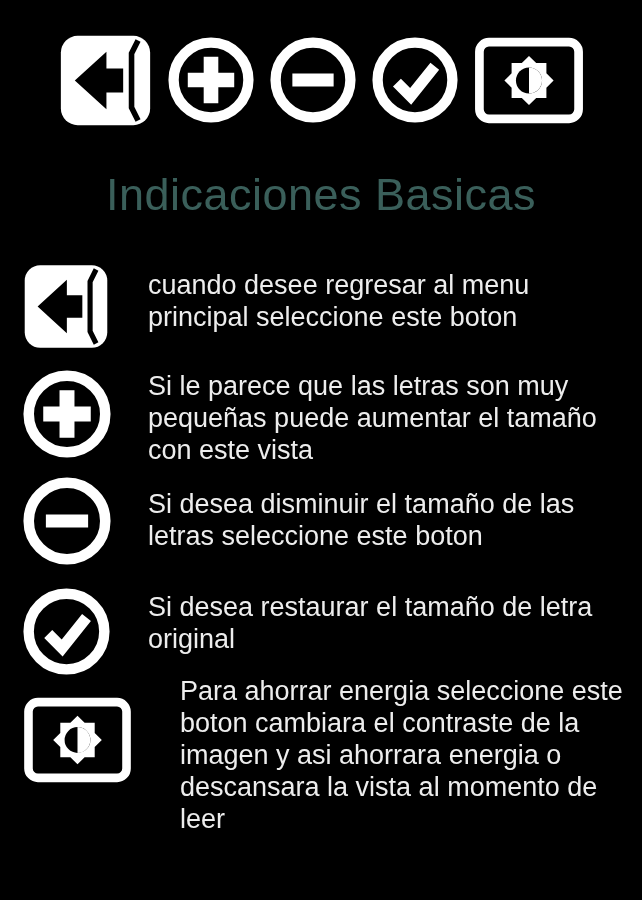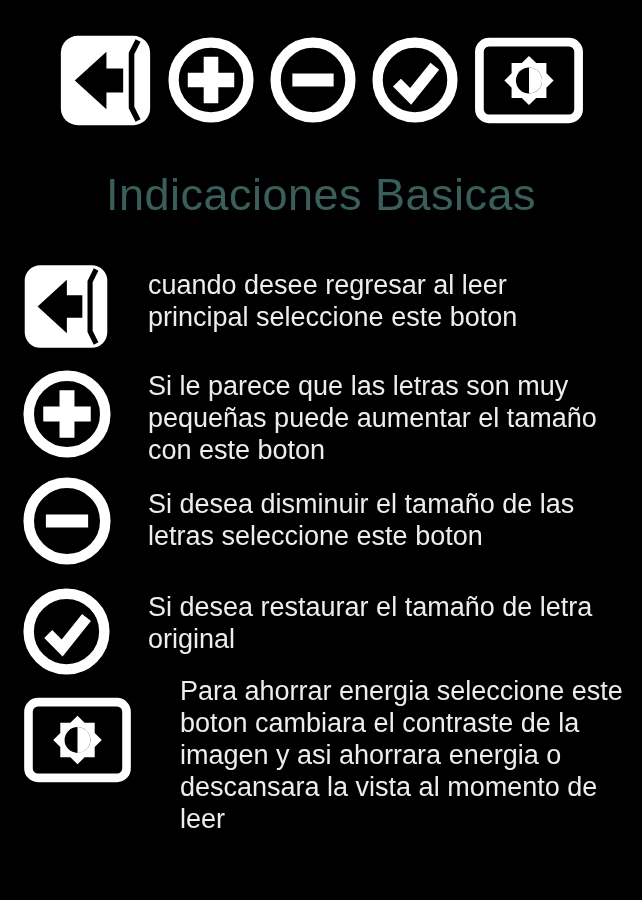--- a/index.html
+++ b/index.html
@@ -133,33 +133,33 @@
   </div>
 
   <div class="page-title">Indicaciones Basicas</div>
 
   <div class="row row-1">
     <div class="icon-box">
       <svg width="86" height="87">
           <use href="#sym-back"></use>
         </svg>
     </div>
-    <div class="row-text">cuando desee regresar al leer
+    <div class="row-text">cuando desee regresar al menu
 principal seleccione este boton</div>
   </div>
 
   <div class="row row-2">
     <div class="icon-box">
       <svg width="88" height="88">
           <use href="#sym-plus"></use>
         </svg>
     </div>
     <div class="row-text">Si le parece que las letras son muy
 pequeñas puede aumentar el tamaño
-con este boton</div>
+con este vista</div>
   </div>
 
   <div class="row row-3">
     <div class="icon-box">
       <svg width="88" height="88">
           <use href="#sym-minus"></use>
         </svg>
     </div>
     <div class="row-text">Si desea disminuir el tamaño de las
 letras seleccione este boton</div>

